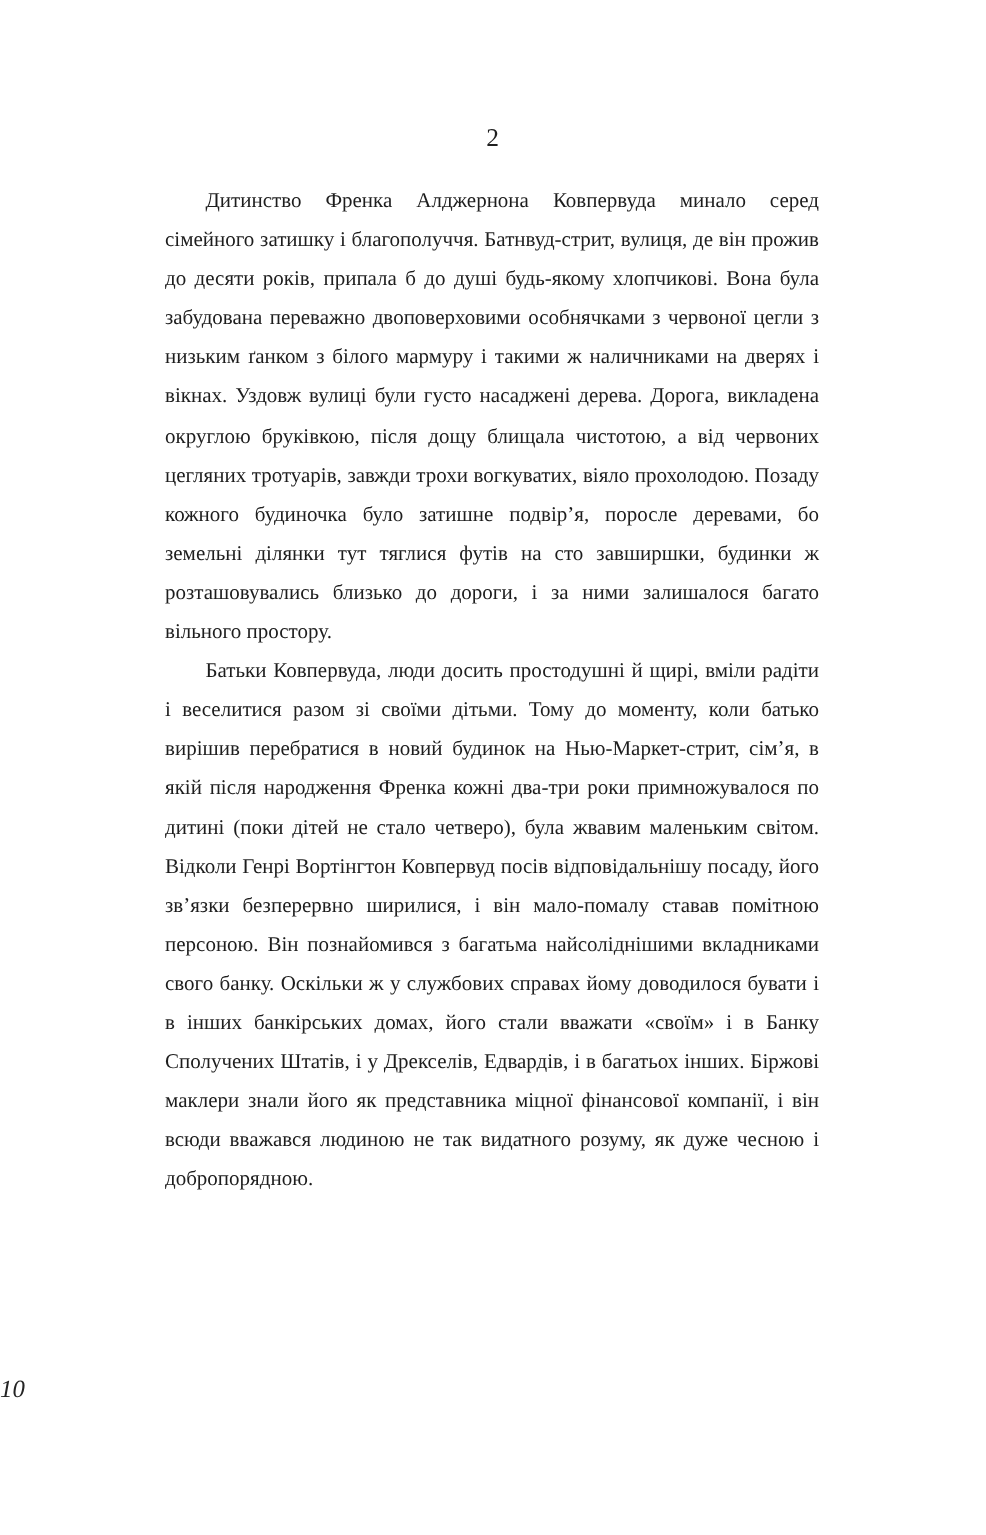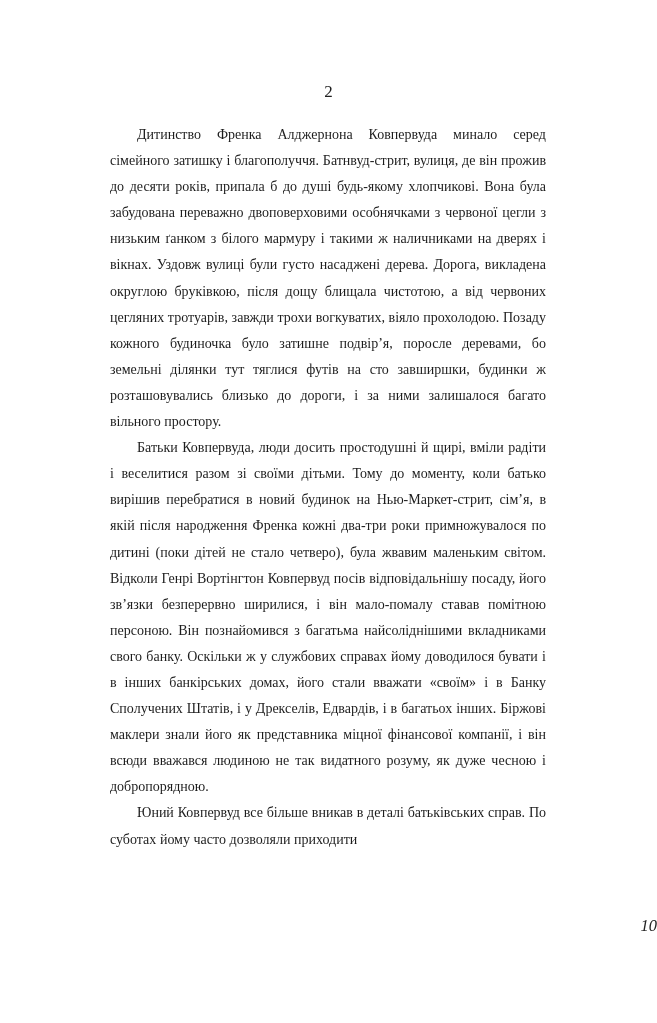--- a/index.html
+++ b/index.html
@@ -49,35 +49,34 @@
     word-spacing: 0.1px;
   }
   .para + .para {
     margin-top: 0;
   }
   .page-number {
     position: absolute;
     top: 916px;
     left: 0;
     width: 657px;
-    text-align: right;
+    text-align: left;
     font-style: italic;
     font-size: 16.5px;
     line-height: 20px;
     color: #242424;
   }
 </style>
 </head>
 <body>
 
 <div class="page">
 
   <div class="chapter-number">2</div>
 
   <div class="text-block">
     <p class="para">Дитинство Френка Алджернона Ковпервуда минало серед сімейного затишку і благополуччя. Батнвуд-стрит, вулиця, де він прожив до десяти років, припала б до душі будь-якому хлопчикові. Вона була забудована переважно двоповерховими особнячками з червоної цегли з низьким ґанком з білого мармуру і такими ж наличниками на дверях і вікнах. Уздовж вулиці були густо насаджені дерева. Дорога, викладена округлою бруківкою, після дощу блищала чистотою, а від червоних цегляних тротуарів, завжди трохи вогкуватих, віяло прохолодою. Позаду кожного будиночка було затишне подвір’я, поросле деревами, бо земельні ділянки тут тяглися футів на сто завширшки, будинки ж розташовувались близько до дороги, і за ними залишалося багато вільного простору.</p>
     <p class="para">Батьки Ковпервуда, люди досить простодушні й щирі, вміли радіти і веселитися разом зі своїми дітьми. Тому до моменту, коли батько вирішив перебратися в новий будинок на Нью-Маркет-стрит, сім’я, в якій після народження Френка кожні два-три роки примножувалося по дитині (поки дітей не стало четверо), була жвавим маленьким світом. Відколи Генрі Вортінгтон Ковпервуд посів відповідальнішу посаду, його зв’язки безперервно ширилися, і він мало-помалу ставав помітною персоною. Він познайомився з багатьма найсолідніши­ми вкладниками свого банку. Оскільки ж у службових справах йому доводилося бувати і в інших банкірських домах, його стали вважати «своїм» і в Банку Сполучених Штатів, і у Дрекселів, Едвардів, і в багатьох інших. Біржові маклери знали його як представника міцної фінансової компанії, і він всюди вважався людиною не так видатного розуму, як дуже чесною і добропорядною.</p>
-    <p class="para">Юний Ковпервуд все більше вникав в деталі батьківських справ. По суботах йому часто дозволяли приходити</p>
   </div>
 
   <div class="page-number">10</div>
 
 </div>
 
 </body></html>

